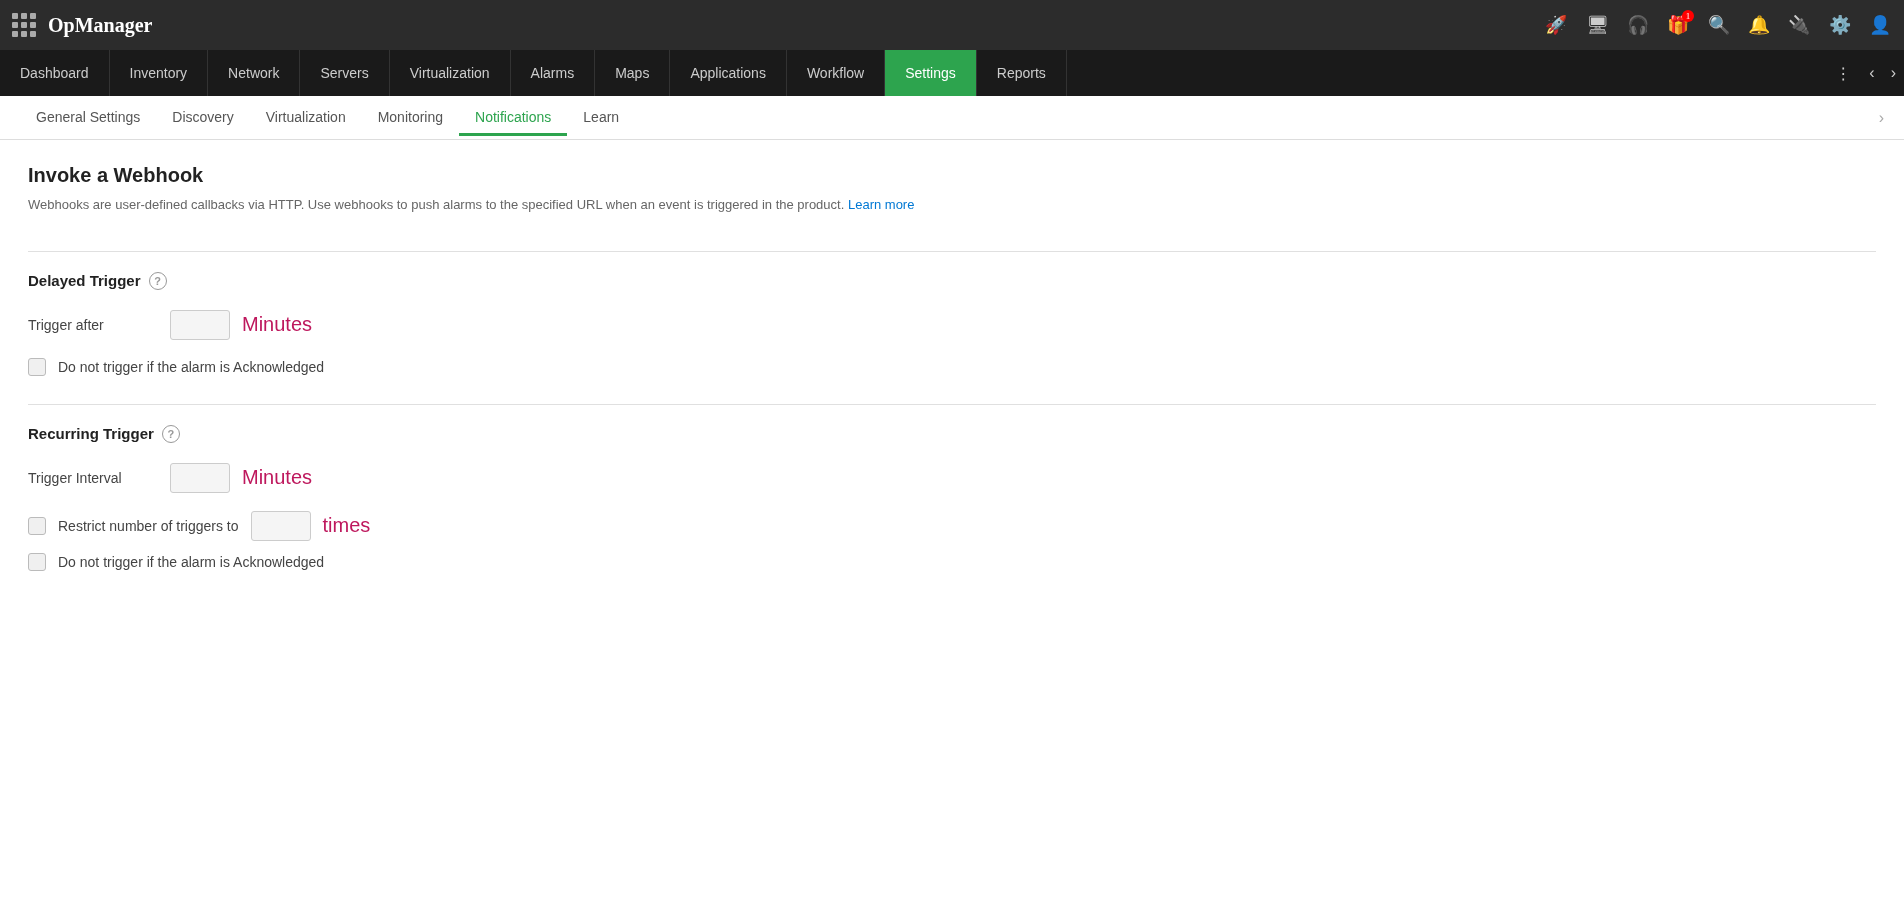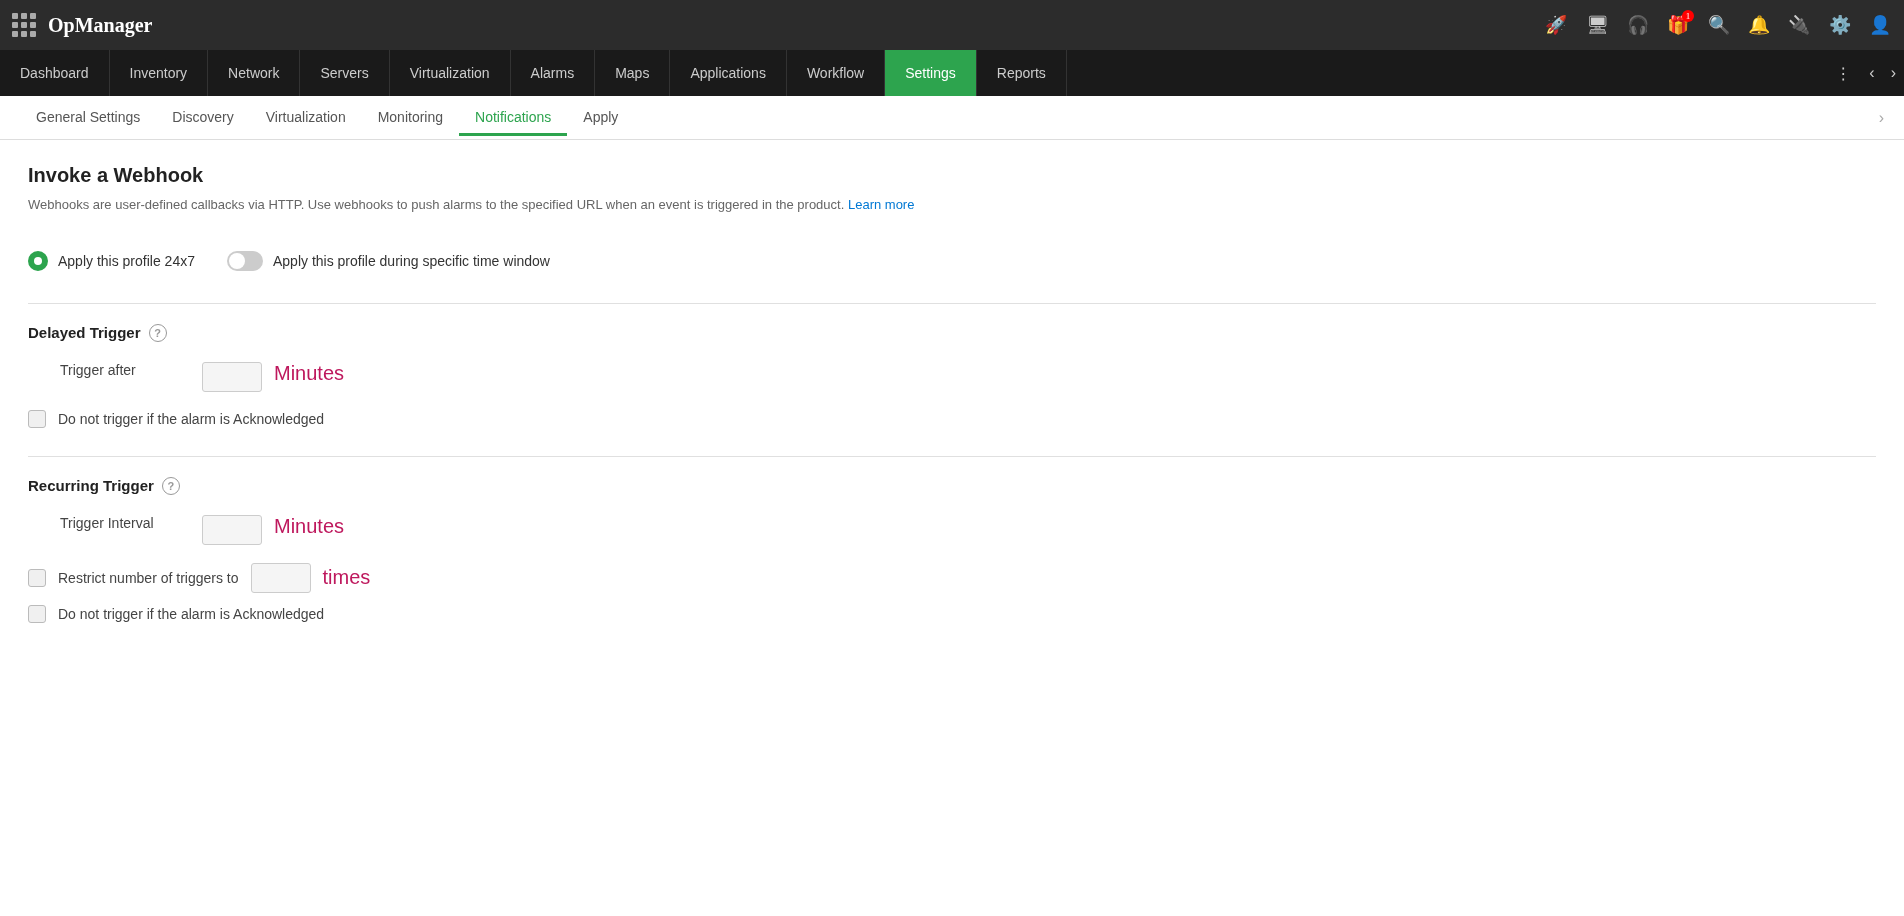--- a/index.html
+++ b/index.html
@@ -249,23 +249,23 @@
       align-items: center;
       justify-content: center;
       font-size: 11px;
       font-weight: bold;
       cursor: pointer;
     }
 
     
     .form-row {
       display: flex;
+      align-items: center;
       gap: 12px;
       margin-bottom: 18px;
-      margin-left: 32px;
     }
     .form-label {
       font-size: 14px;
       color: #444;
       min-width: 130px;
     }
     .form-input {
       width: 60px;
       height: 30px;
       border: 1px solid #ccc;
@@ -358,41 +358,31 @@
   <div class="nav-arrow">‹</div>
   <div class="nav-arrow">›</div>
 </nav>
 
 <div class="sub-nav">
   <div class="sub-nav-item">General Settings</div>
   <div class="sub-nav-item">Discovery</div>
   <div class="sub-nav-item">Virtualization</div>
   <div class="sub-nav-item">Monitoring</div>
   <div class="sub-nav-item active">Notifications</div>
-  <div class="sub-nav-item">Apply</div>
+  <div class="sub-nav-item">Learn</div>
   <div class="sub-nav-right">›</div>
 </div>
 
 <div class="content">
   <div class="page-title">Invoke a Webhook</div>
   <div class="page-desc">
     <span>Webhooks are user-defined callbacks via HTTP. Use webhooks to push alarms to the specified URL when an event is triggered in the product.</span>
     <a href="#">Learn more</a>
   </div>
 
-  <div class="radio-row">
-    <div class="radio-option">
-      <div class="radio-circle checked"></div>
-      <span class="radio-label">Apply this profile 24x7</span>
-    </div>
-    <div class="radio-option">
-      <div class="radio-toggle"></div>
-      <span class="radio-label">Apply this profile during specific time window</span>
-    </div>
-  </div>
 
   <div class="section">
     <hr class="section-divider">
     <div class="section-title">
       <span>Delayed Trigger</span>
       <div class="help-icon">?</div>
     </div>
     <div class="form-row">
       <span class="form-label">Trigger after</span>
       <input class="form-input" type="text" value="" style="">

